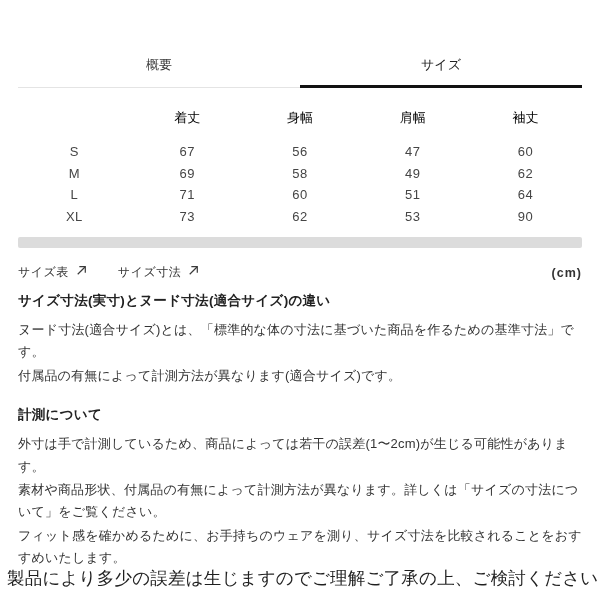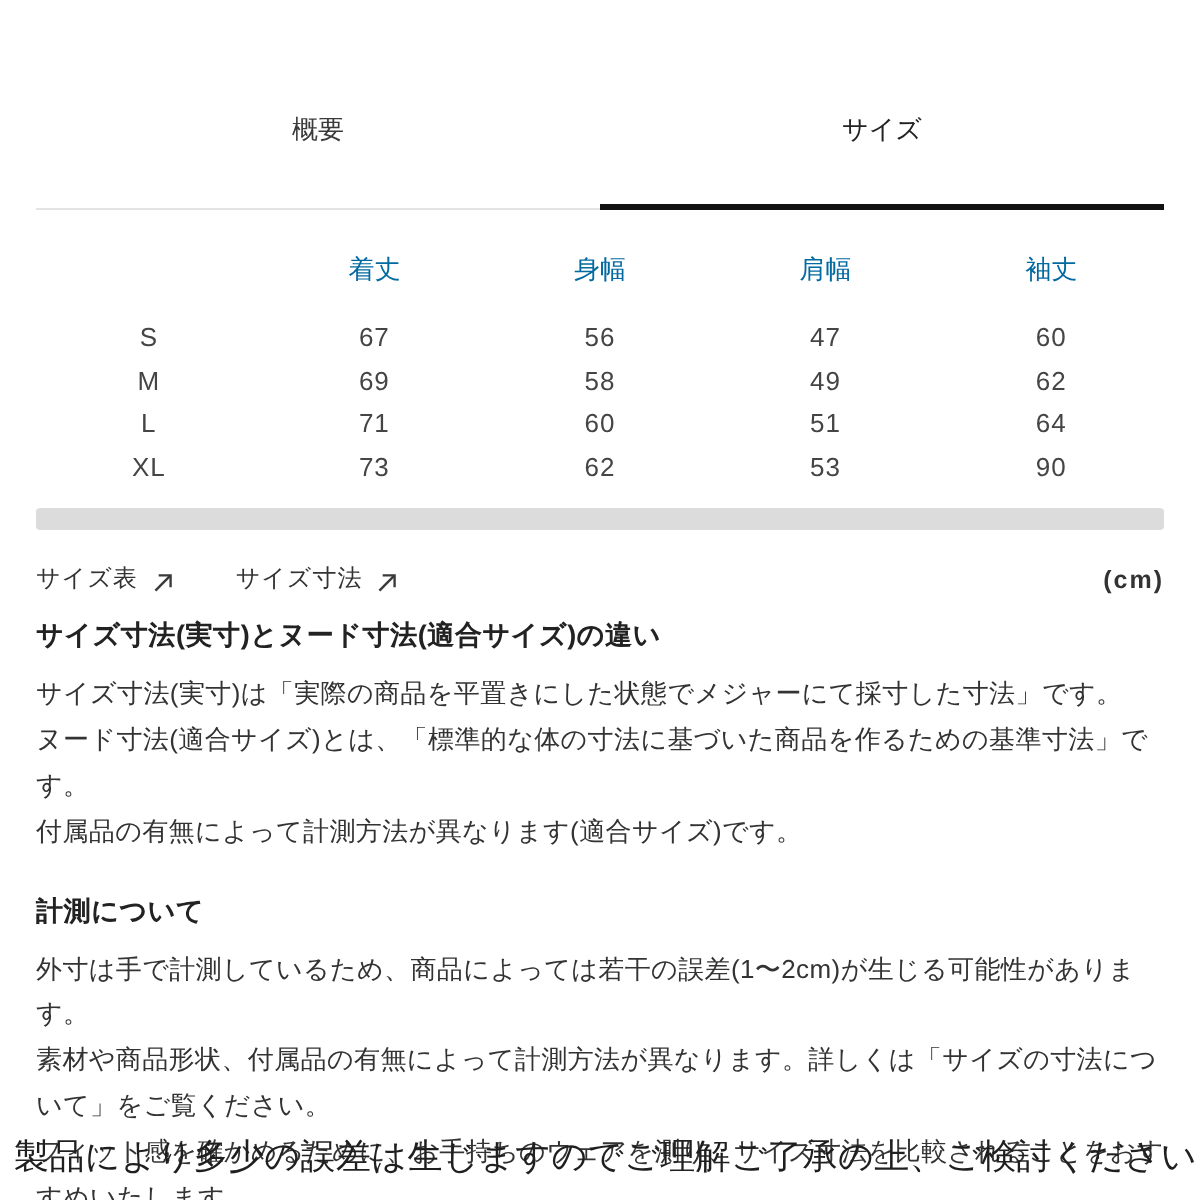--- a/index.html
+++ b/index.html
@@ -21,35 +21,35 @@
     width: 50%;
     text-align: center;
     font-size: 13px;
     color: #3a3a3a;
     padding-bottom: 13px;
     border-bottom: 1px solid #e4e4e4;
     cursor: pointer;
   }
   .tab.active {
     border-bottom: 3px solid #121212;
-    padding-bottom: 28px;
+    padding-bottom: 11px;
     color: #222222;
   }
 
   
   table.size-table {
     width: 100%;
     margin-top: 21px;
     border-collapse: collapse;
     table-layout: fixed;
   }
   table.size-table th {
     font-weight: normal;
     font-size: 13px;
-    color: #0369a1;
+    color: #000000;
     text-align: center;
     padding-bottom: 14px;
   }
   table.size-table td {
     font-size: 13px;
     color: #454545;
     text-align: center;
     height: 21.5px;
     letter-spacing: 0.5px;
   }
@@ -66,21 +66,21 @@
   
   .links-row {
     margin-top: 16px;
     display: flex;
     align-items: center;
     font-size: 12px;
     color: #333333;
   }
   .chart-link {
     display: inline-flex;
-    align-items: flex-end;
+    align-items: flex-start;
     margin-right: 30px;
     cursor: pointer;
   }
   .chart-link .lbl { letter-spacing: 0.5px; }
   .arrow-icon {
     width: 13px;
     height: 13px;
     margin-left: 6px;
     display: inline-block;
   }
@@ -194,21 +194,20 @@
           <path d="M5 19 L18.5 5.5"></path>
             <path d="M8 5 H19 V16"></path>
         </svg>
       </span>
     </span>
     <span class="unit">(cm)</span>
   </div>
 
   <div class="section">
     <h3>サイズ寸法(実寸)とヌード寸法(適合サイズ)の違い</h3>
-    <p>サイズ寸法(実寸)は「実際の商品を平置きにした状態でメジャーにて採寸した寸法」です。</p>
     <p>ヌード寸法(適合サイズ)とは、「標準的な体の寸法に基づいた商品を作るための基準寸法」です。</p>
     <p>付属品の有無によって計測方法が異なります(適合サイズ)です。</p>
   </div>
 
   <div class="section">
     <h3>計測について</h3>
     <p>外寸は手で計測しているため、商品によっては若干の誤差(1〜2cm)が生じる可能性があります。</p>
     <p>素材や商品形状、付属品の有無によって計測方法が異なります。詳しくは「サイズの寸法について」をご覧ください。</p>
     <p>フィット感を確かめるために、お手持ちのウェアを測り、サイズ寸法を比較されることをおすすめいたします。</p>
   </div>

